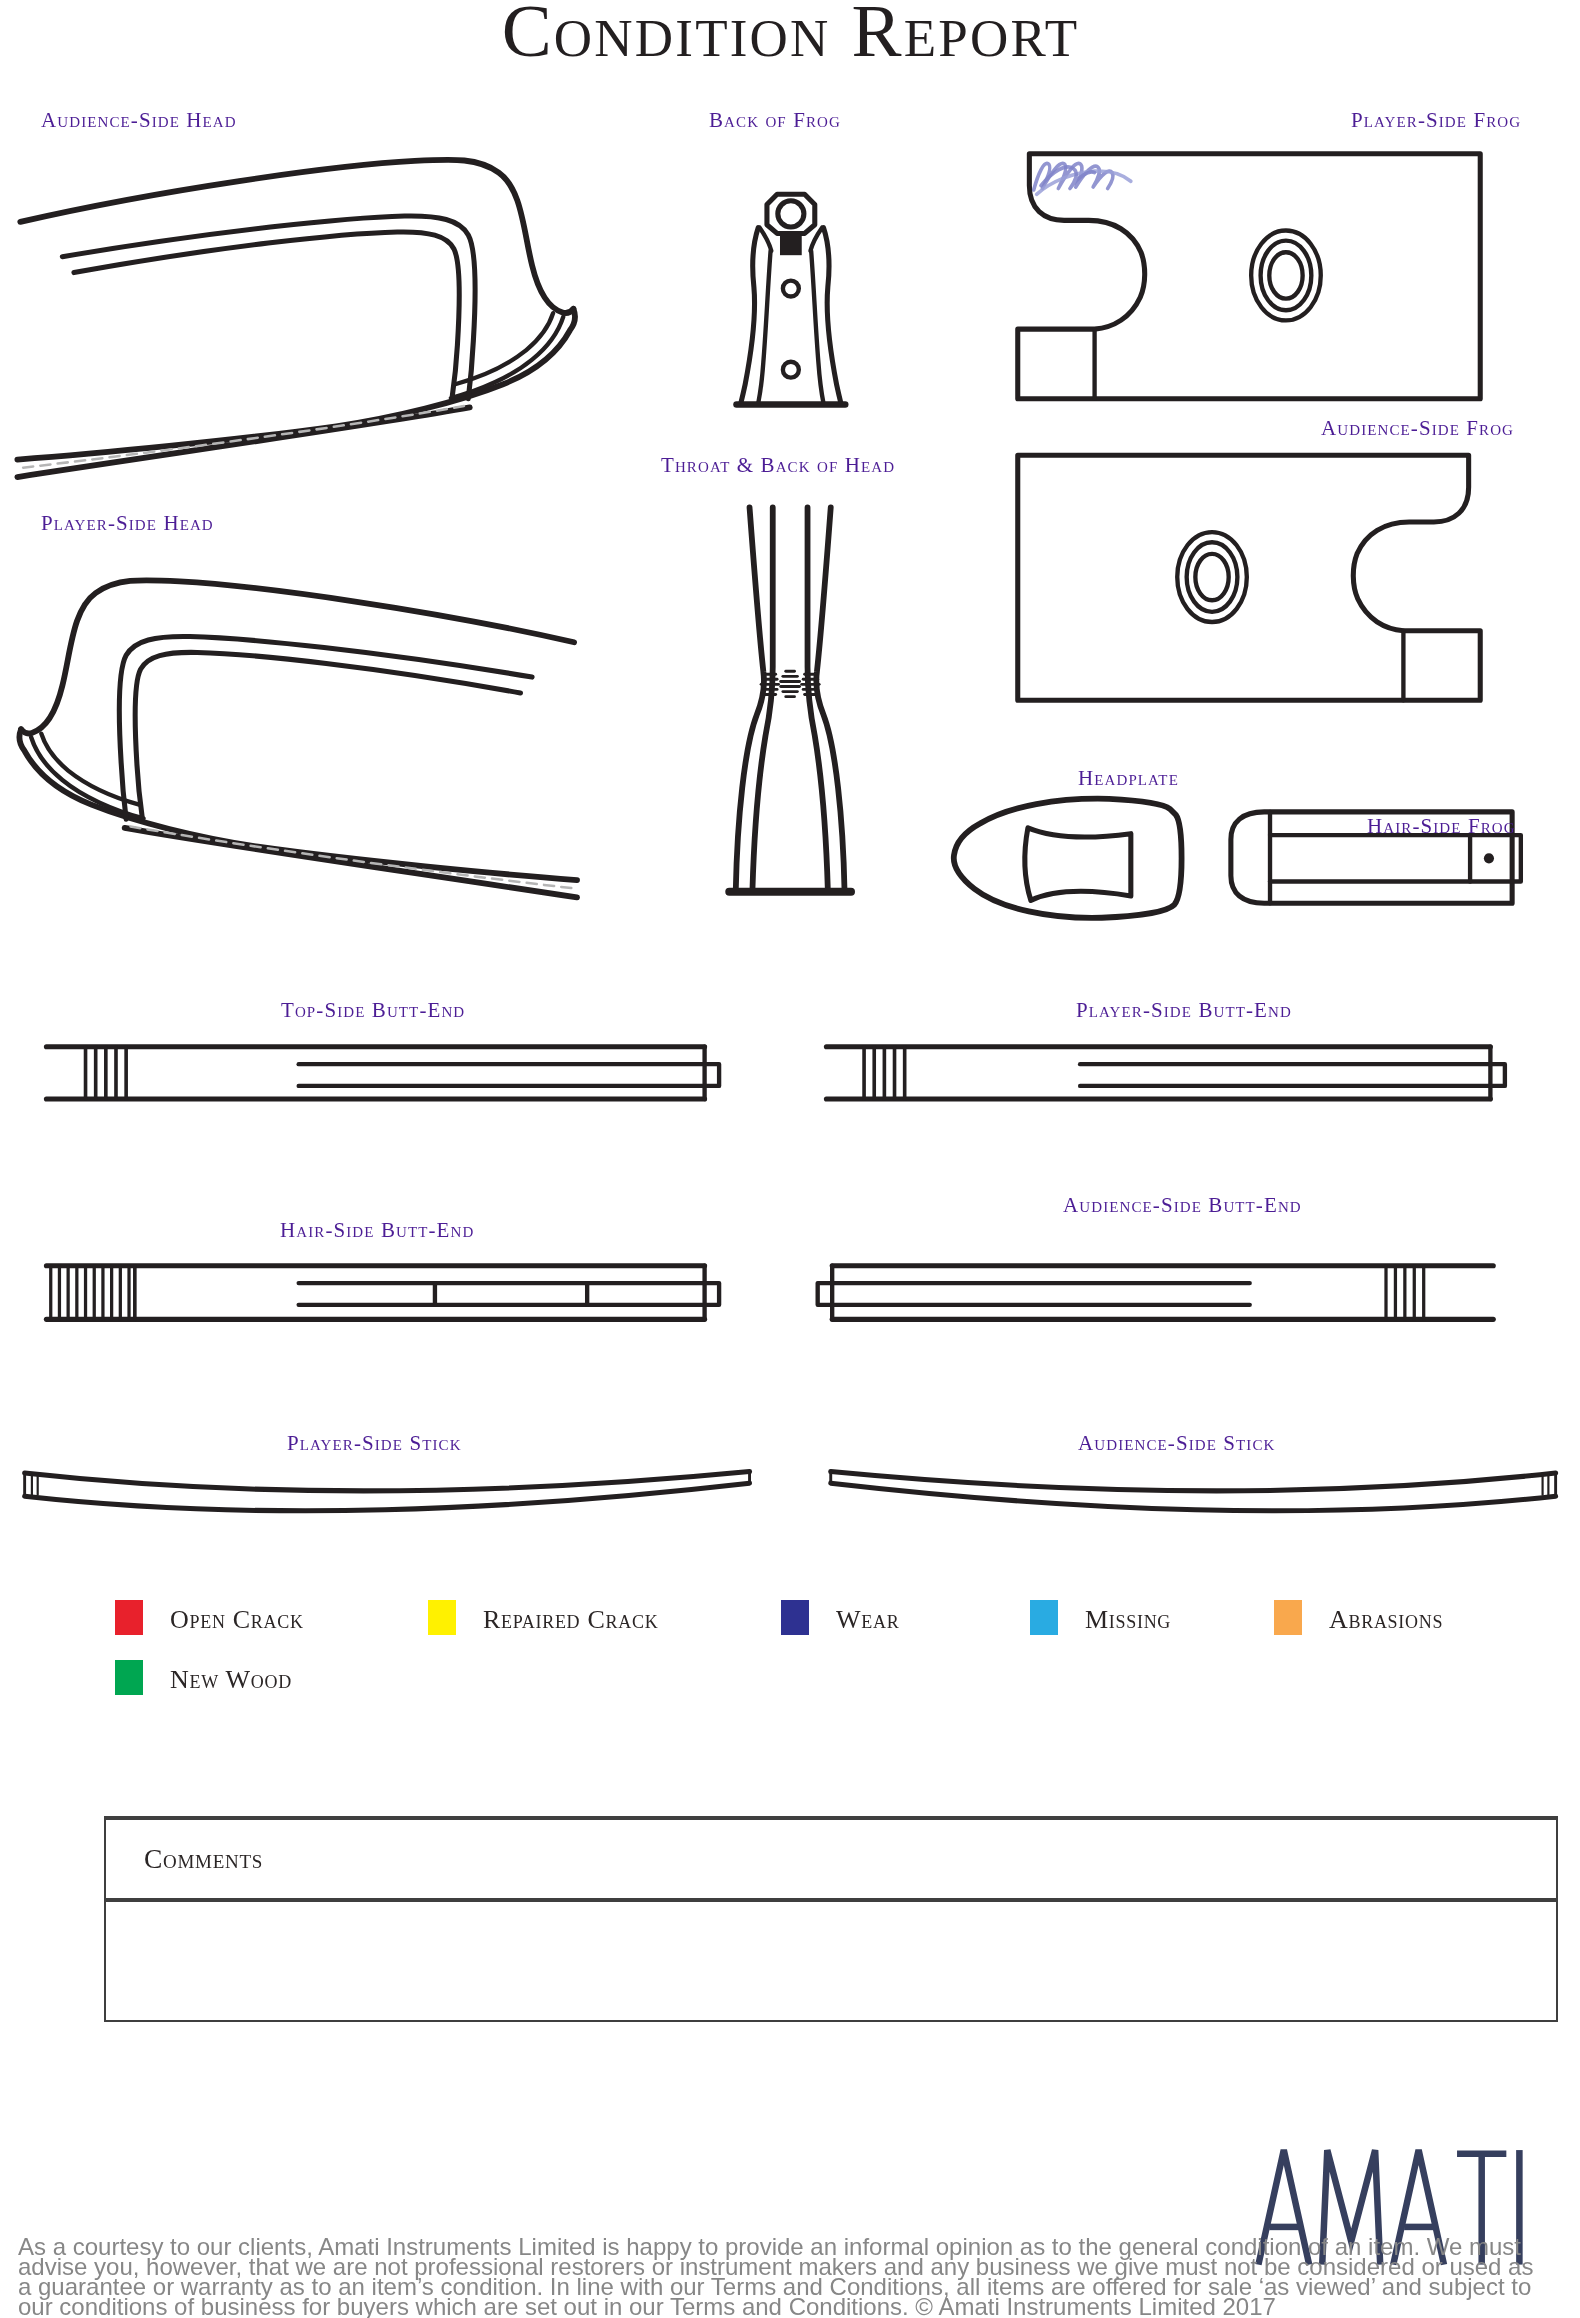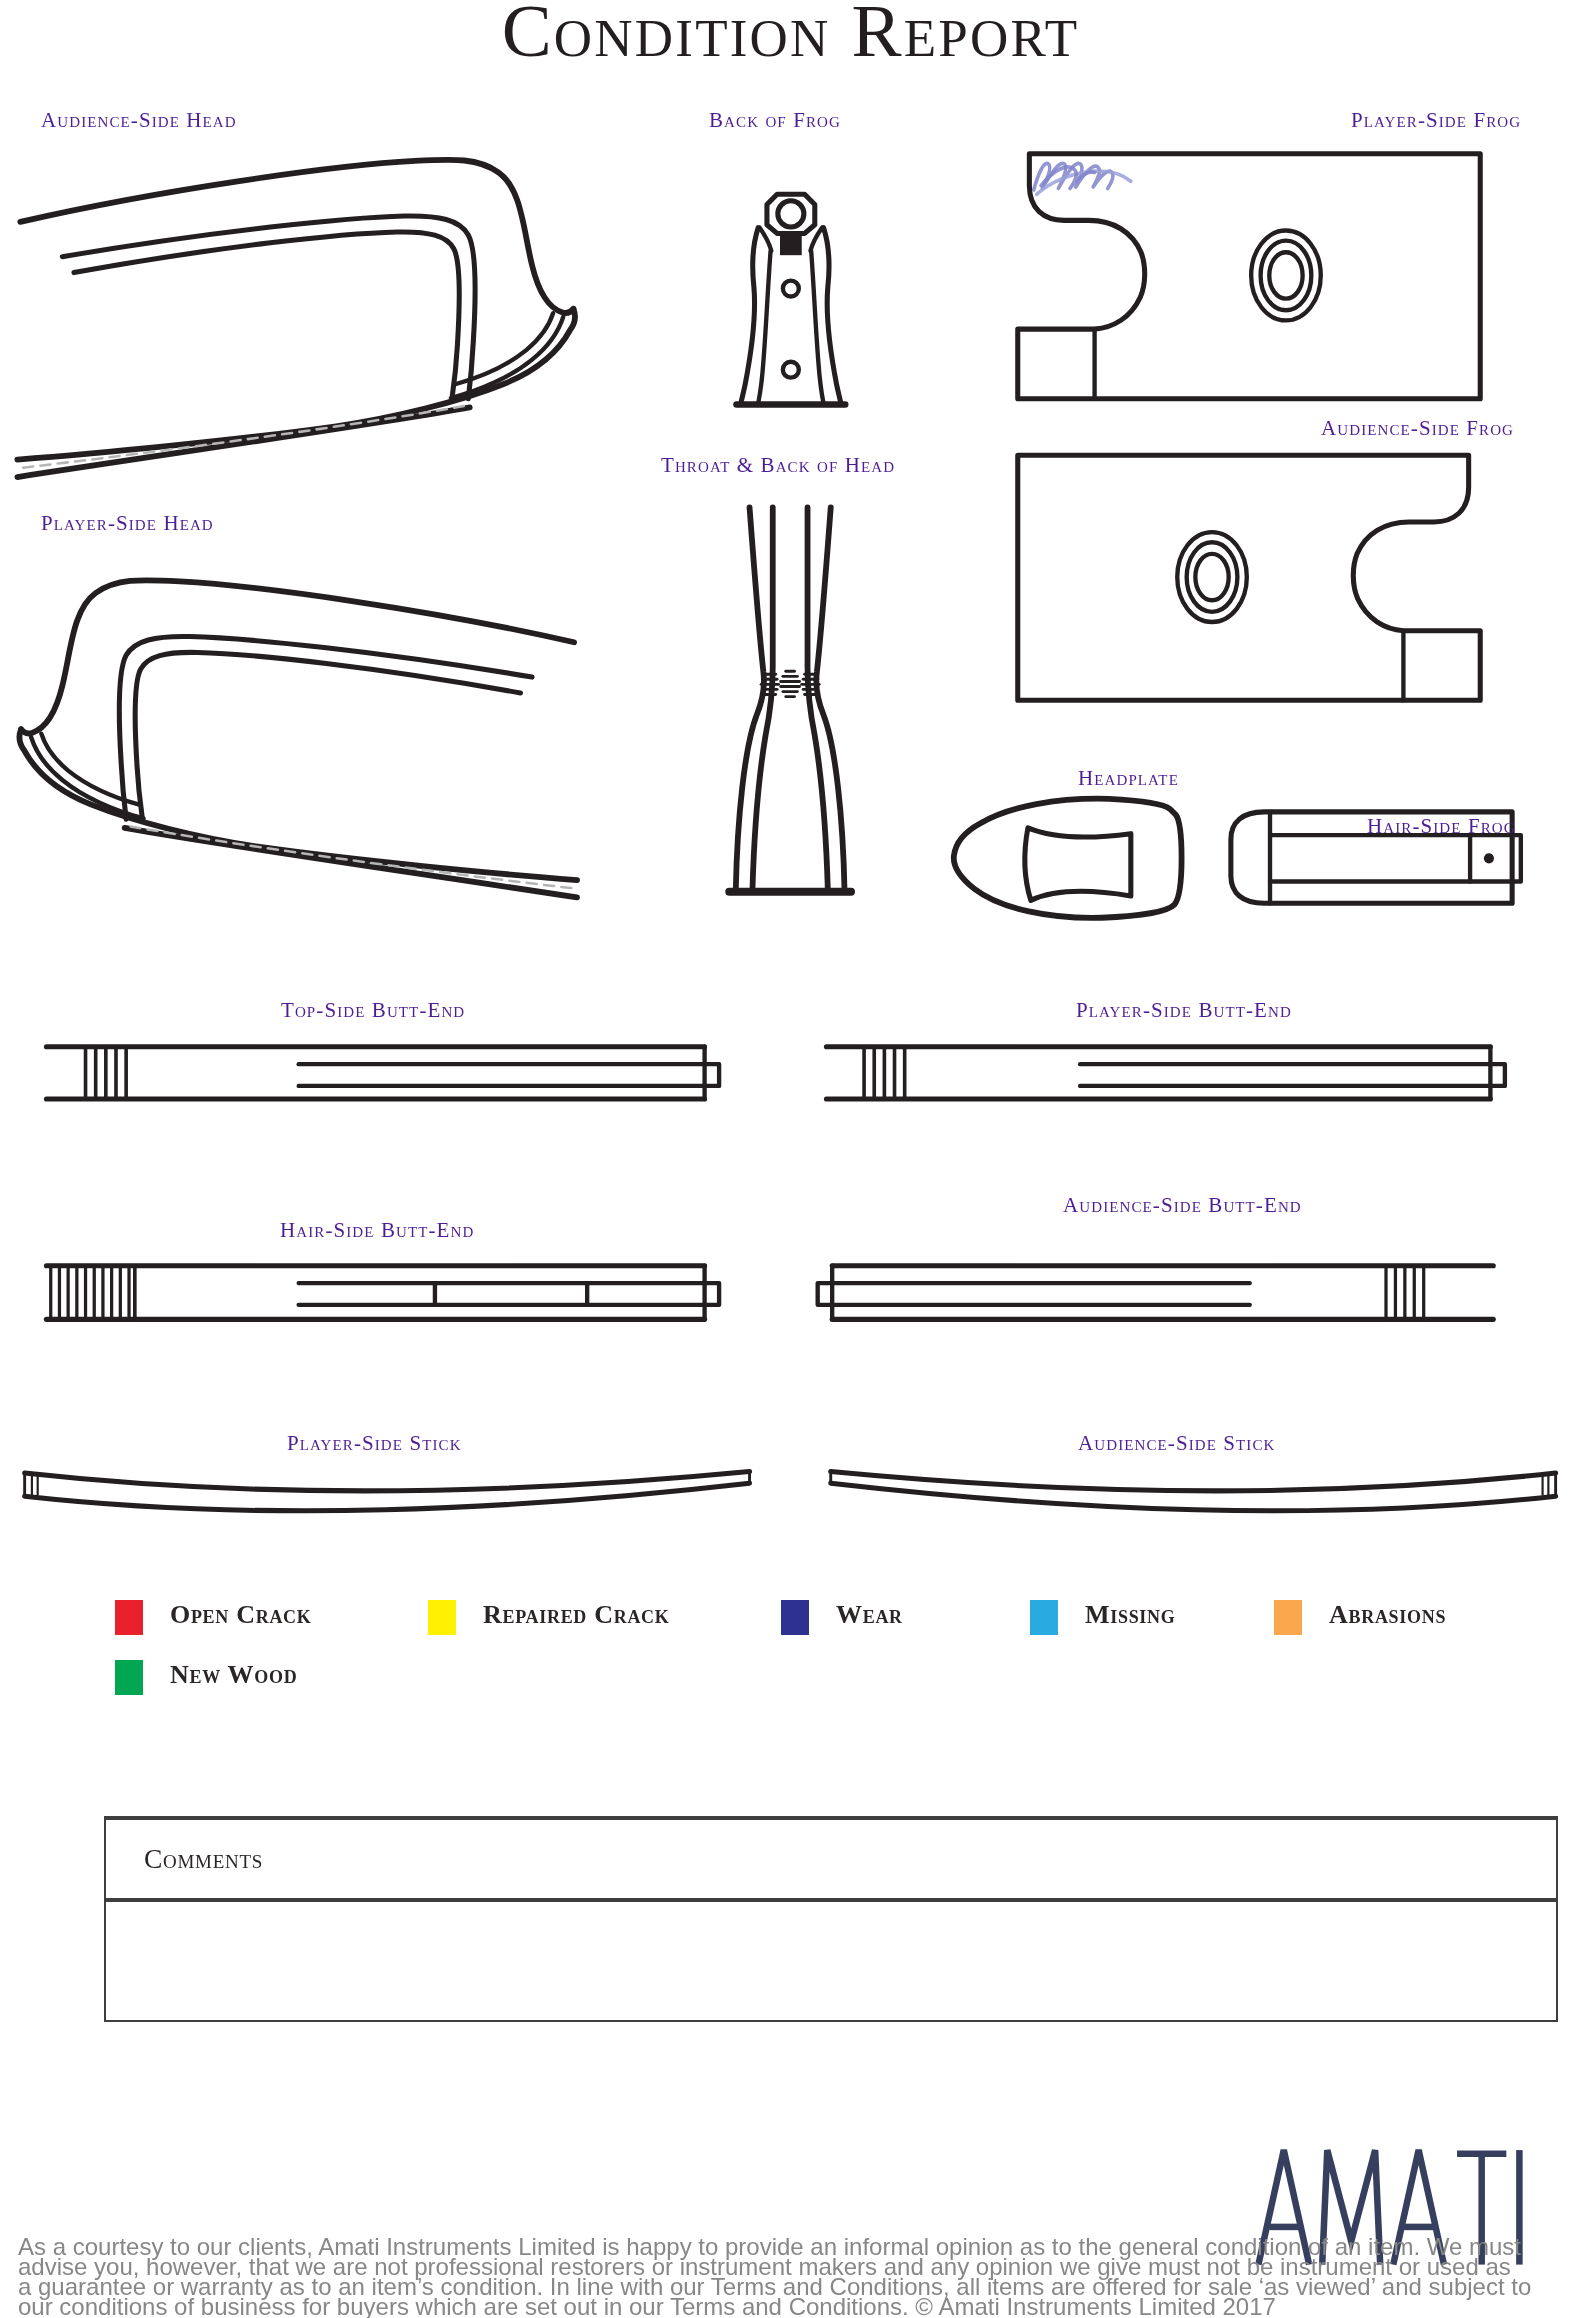--- a/index.html
+++ b/index.html
@@ -26,21 +26,21 @@
   .dlabel{
     position:absolute;
     font-size:21px;
     line-height:22px;
     font-variant:small-caps;
     letter-spacing:1.1px;
     color:#4c1d95;
     white-space:nowrap;
   }
   .art{position:absolute;left:0;top:0;}
-  .legend-item{position:absolute;display:flex;align-items:flex-start;font-weight:bold;}
+  .legend-item{position:absolute;display:flex;align-items:flex-end;}
   .swatch{width:27.5px;height:35px;display:inline-block;}
   .legend-label{
     font-size:26px;
     font-variant:small-caps;
     letter-spacing:0.7px;
     margin-left:27.5px;
     color:#2b2626;
     white-space:nowrap;
   }
   .comments-box{
@@ -326,19 +326,19 @@
     </div>
   </div>
 
   <div class="comments-box">
     <div class="comments-header">Comments</div>
     <div class="comments-body"></div>
   </div>
 
   <div class="footer">
     <div>As a courtesy to our clients, Amati Instruments Limited is happy to provide an informal opinion as to the general condition of an item. We must</div>
-    <div>advise you, however, that we are not professional restorers or instrument makers and any opinion we give must not be instrument or used as</div>
+    <div>advise you, however, that we are not professional restorers or instrument makers and any business we give must not be considered or used as</div>
     <div>a guarantee or warranty as to an item’s condition. In line with our Terms and Conditions, all items are offered for sale ‘as viewed’ and subject to</div>
     <div>our conditions of business for buyers which are set out in our Terms and Conditions. © Amati Instruments Limited 2017</div>
   </div>
 
 </div>
 
 
 </body></html>

